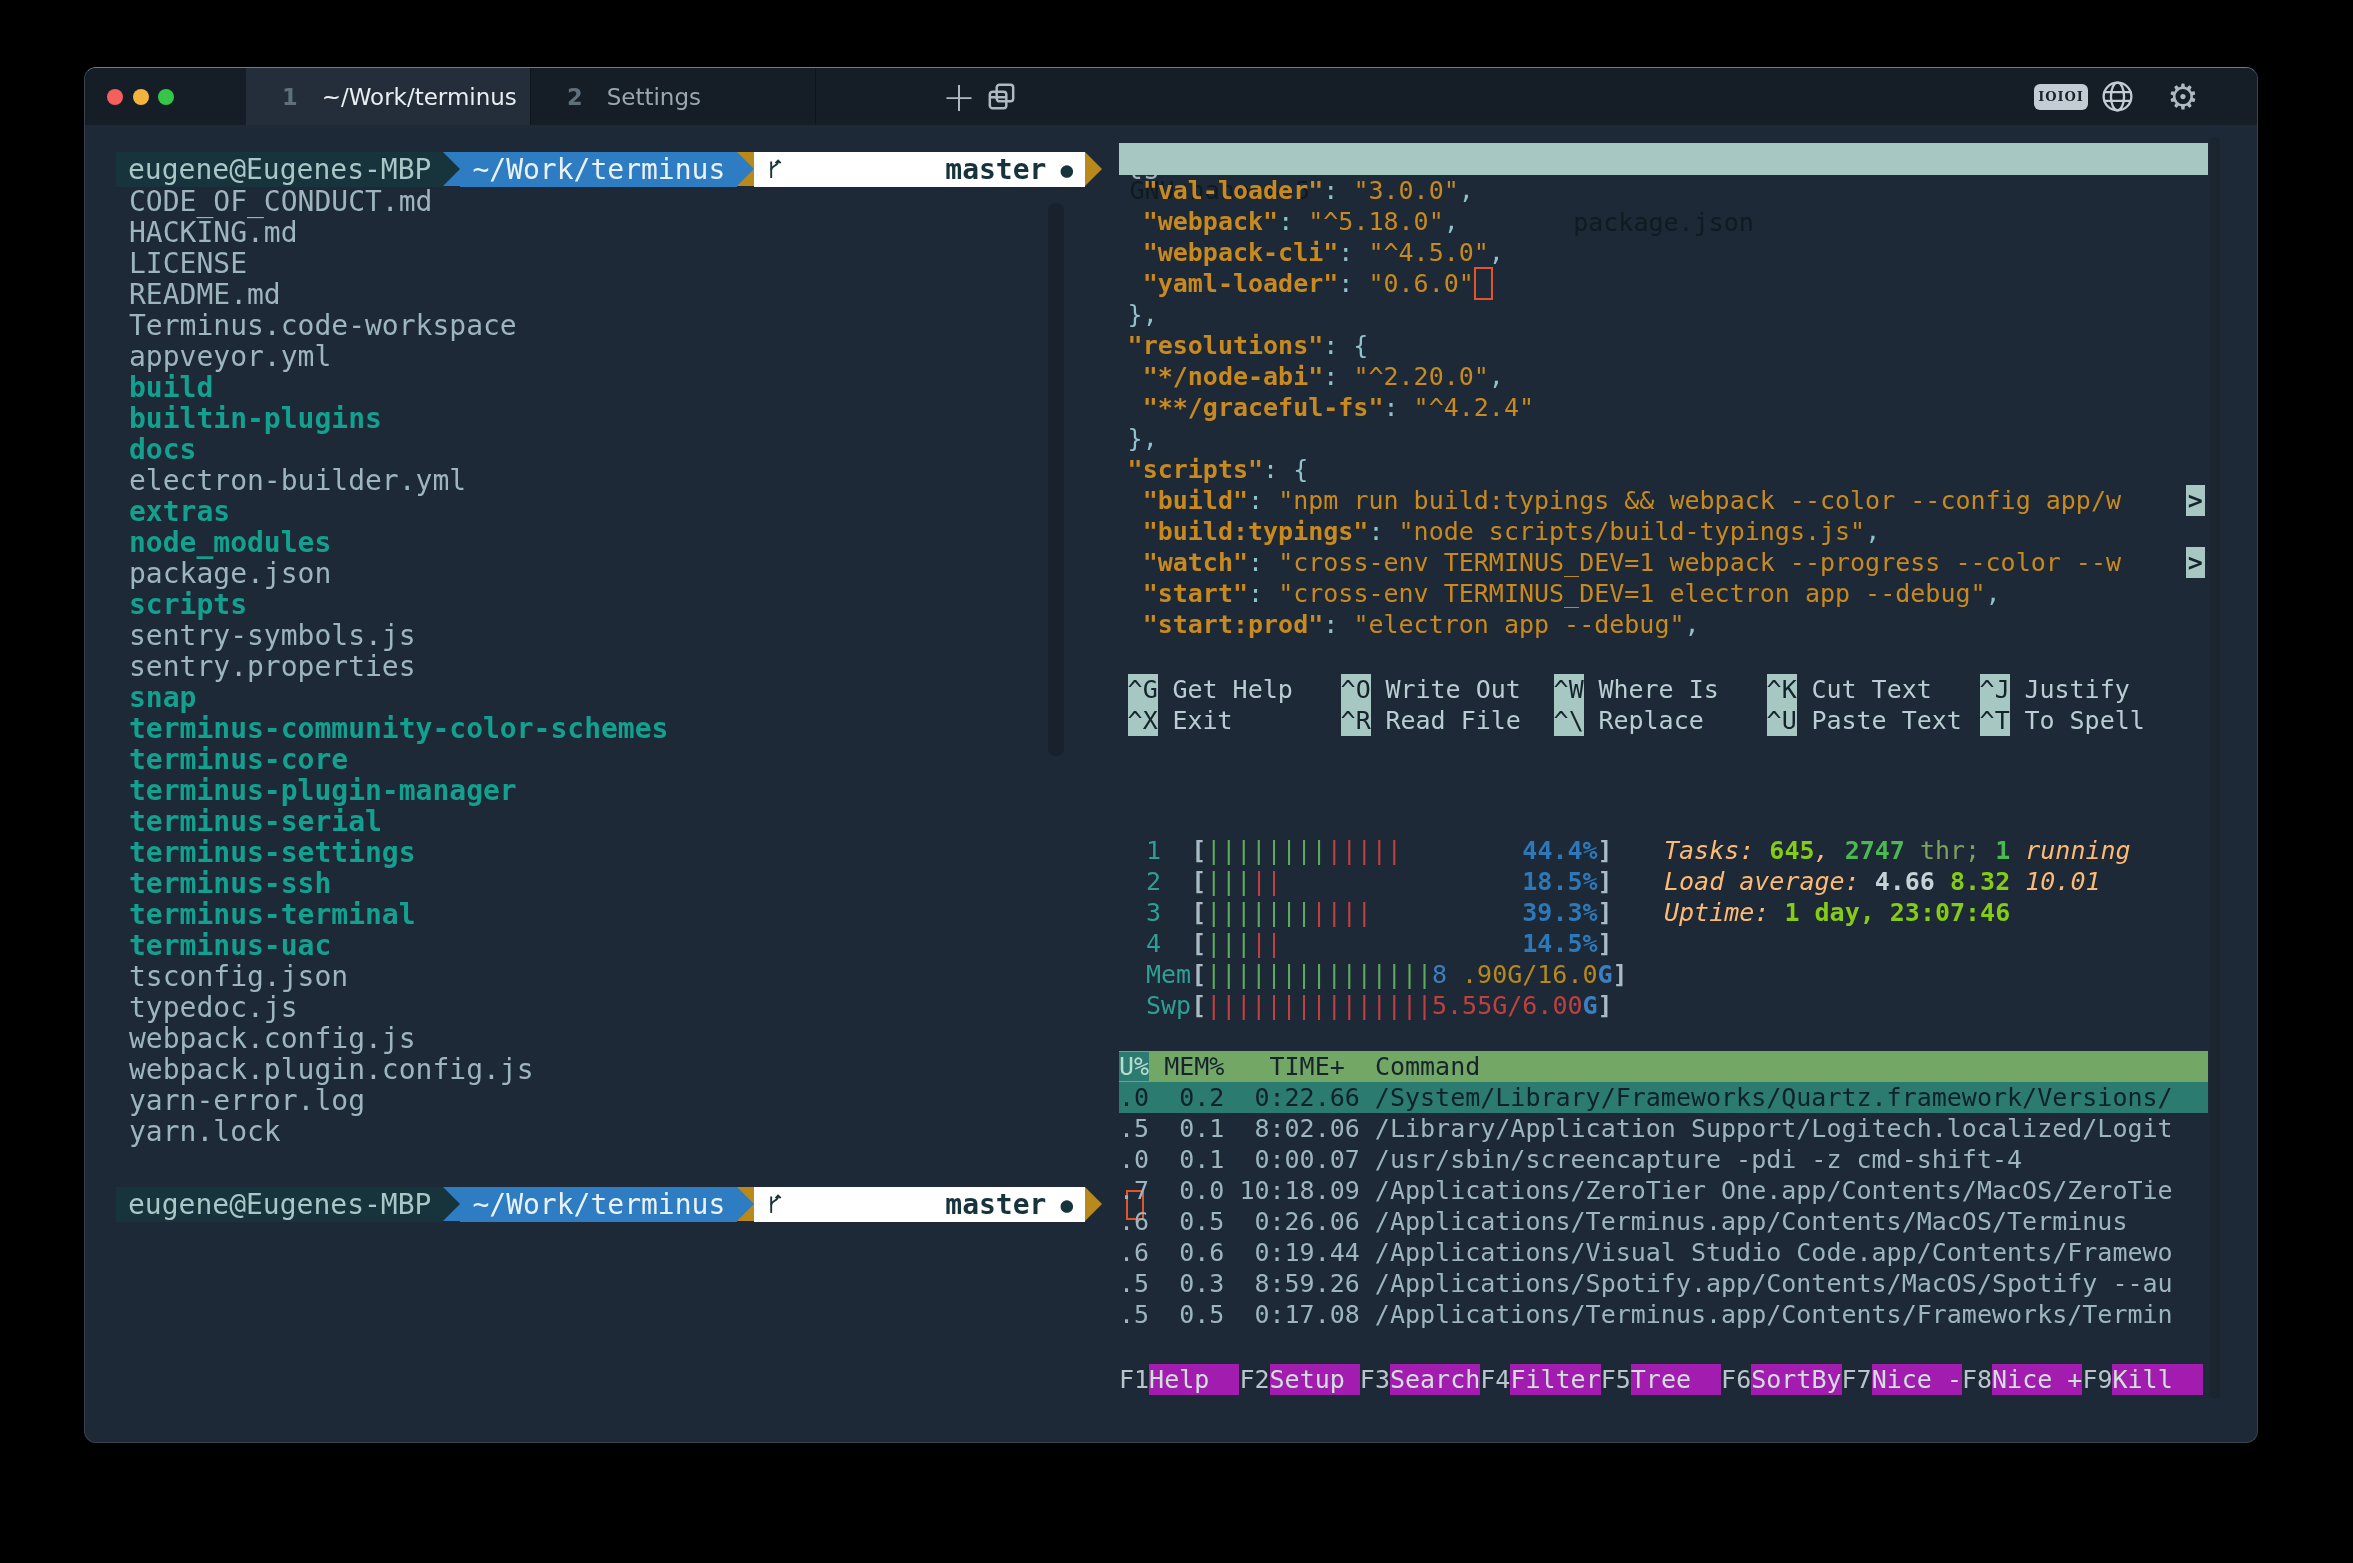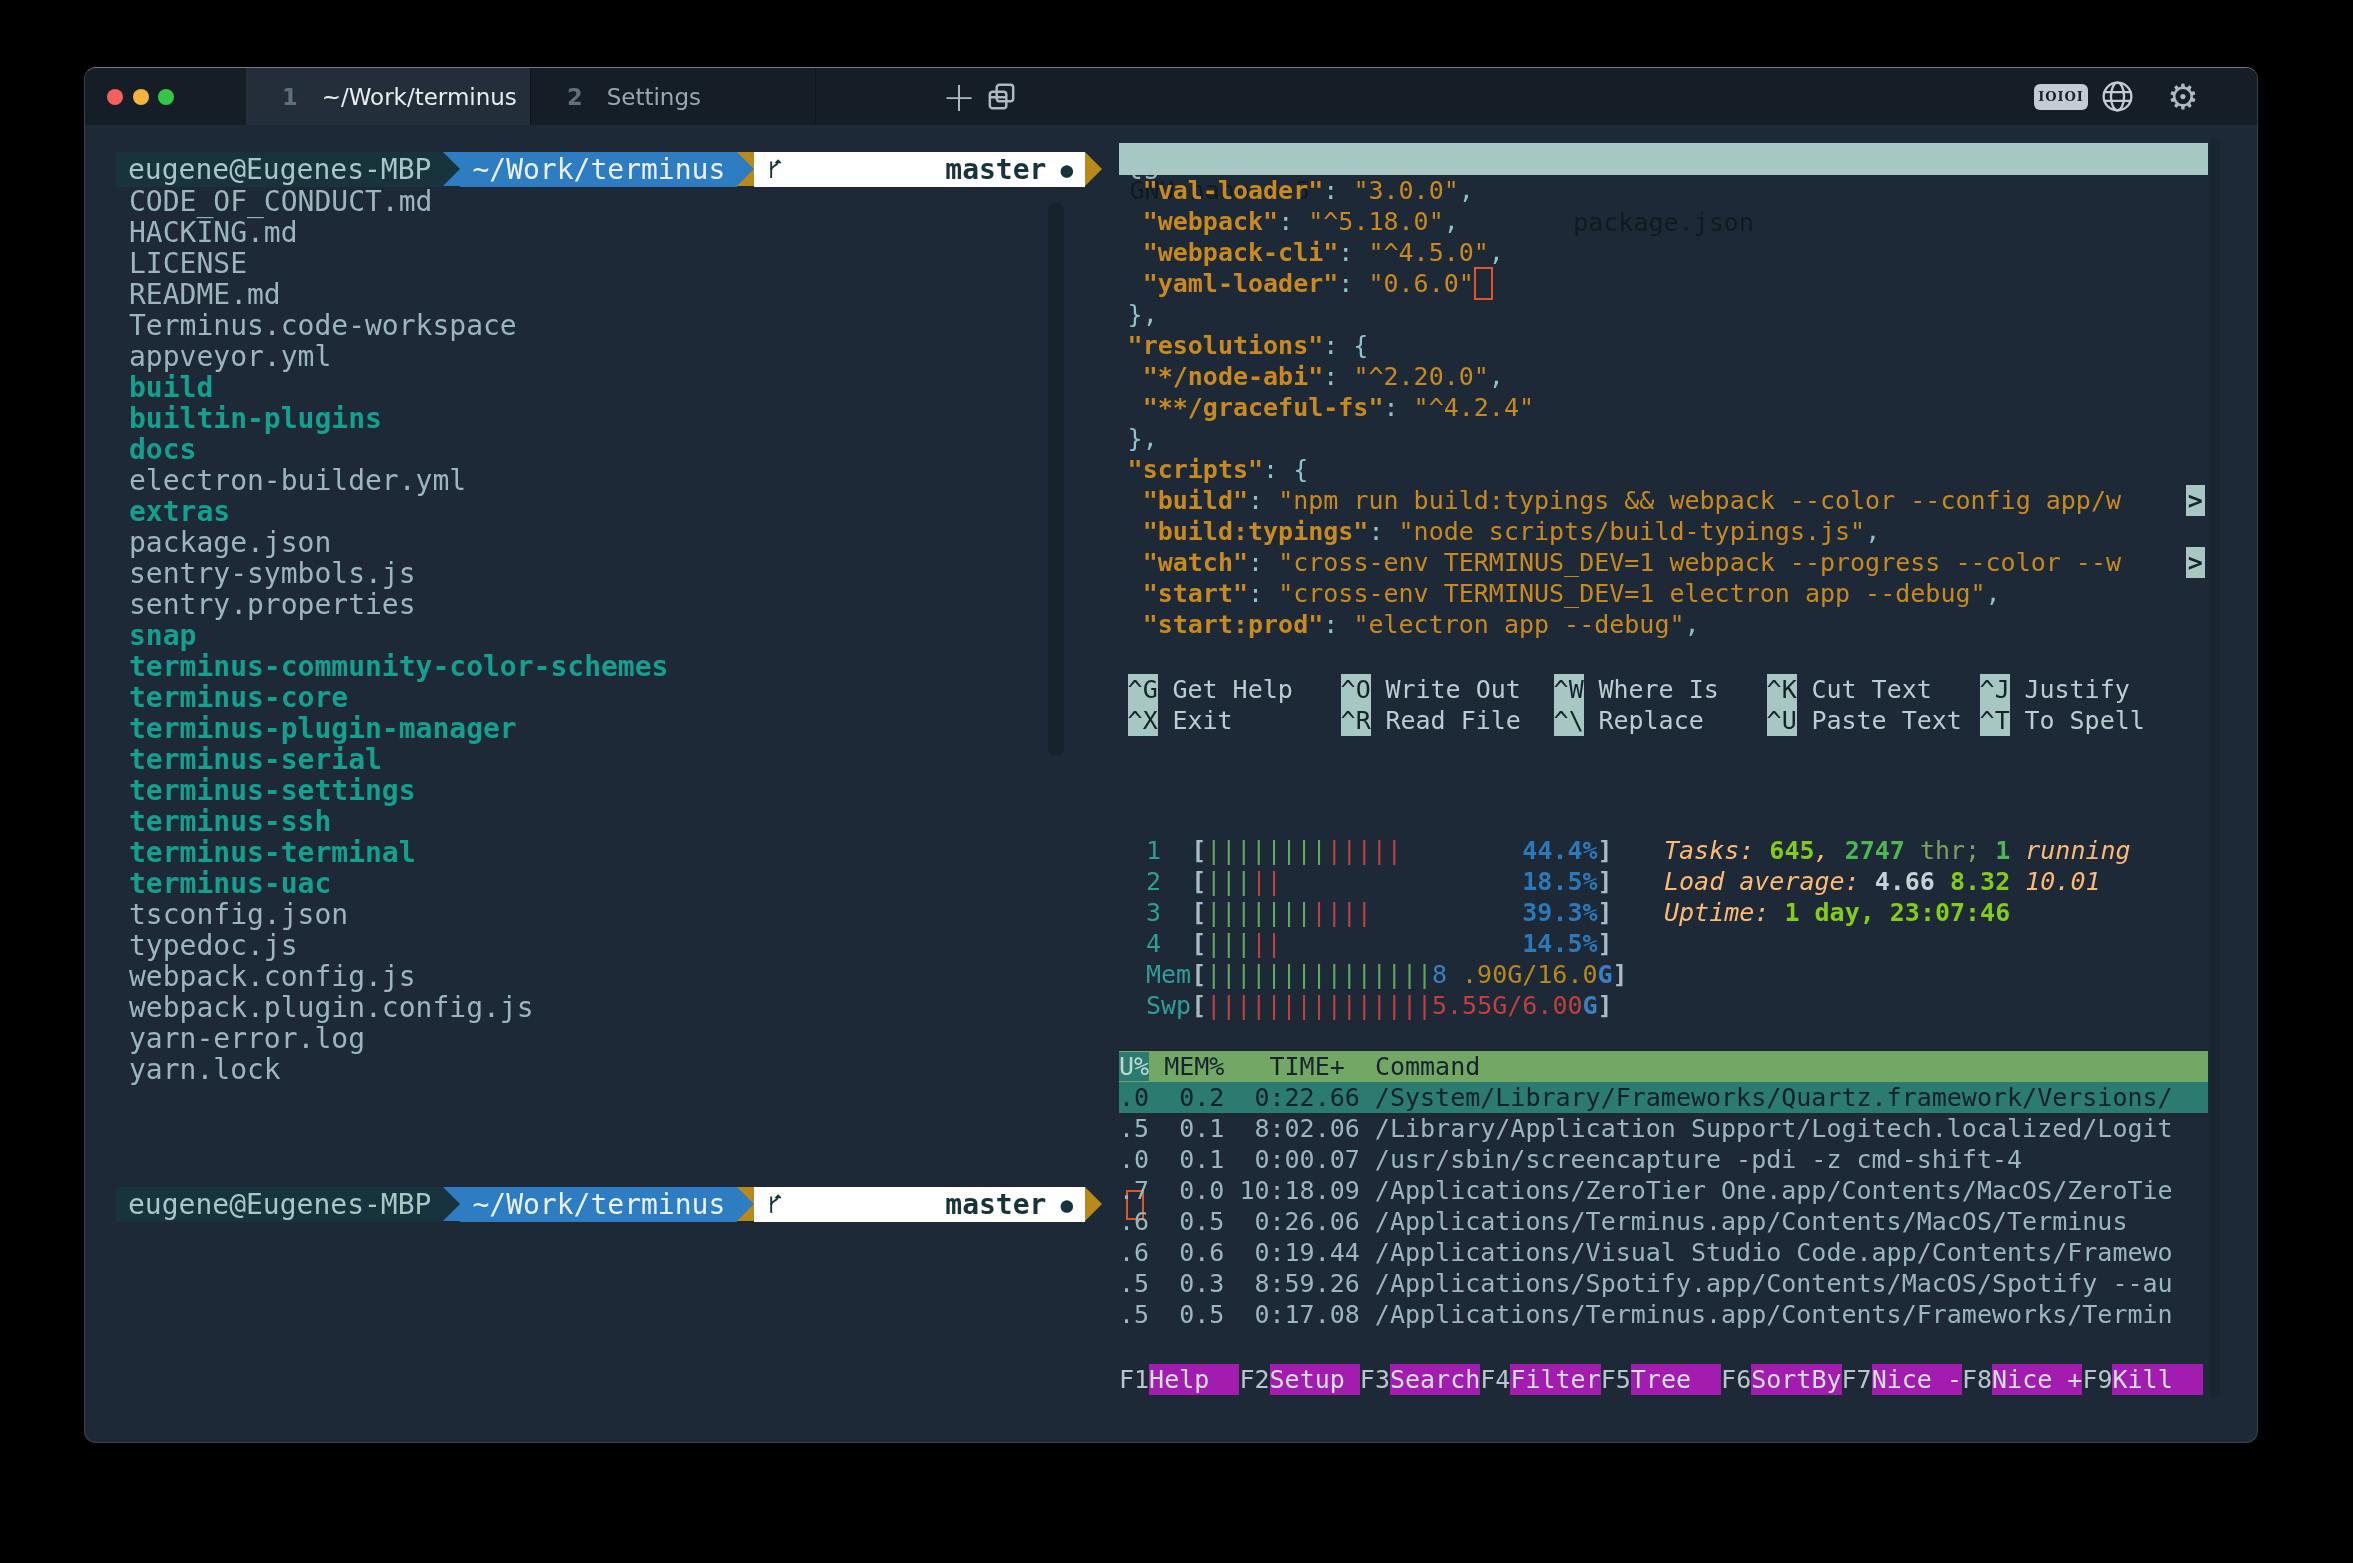--- a/index.html
+++ b/index.html
@@ -194,23 +194,25 @@
         <div class="file-line is-dir"><span>build</span></div>
 
         <div class="file-line is-dir"><span>builtin-plugins</span></div>
 
         <div class="file-line is-dir"><span>docs</span></div>
 
         <div class="file-line"><span>electron-builder.yml</span></div>
 
         <div class="file-line is-dir"><span>extras</span></div>
 
+        <div class="file-line is-dir"><span>node_modules</span></div>
 
         <div class="file-line"><span>package.json</span></div>
 
+        <div class="file-line is-dir"><span>scripts</span></div>
 
         <div class="file-line"><span>sentry-symbols.js</span></div>
 
         <div class="file-line"><span>sentry.properties</span></div>
 
         <div class="file-line is-dir"><span>snap</span></div>
 
         <div class="file-line is-dir"><span>terminus-community-color-schemes</span></div>
 
         <div class="file-line is-dir"><span>terminus-core</span></div>

